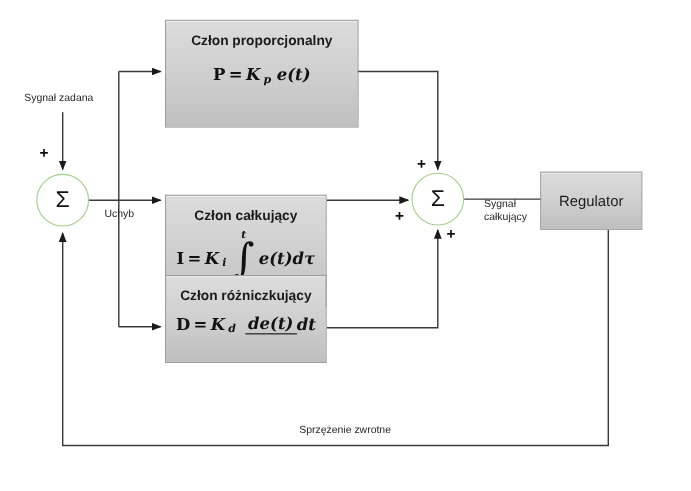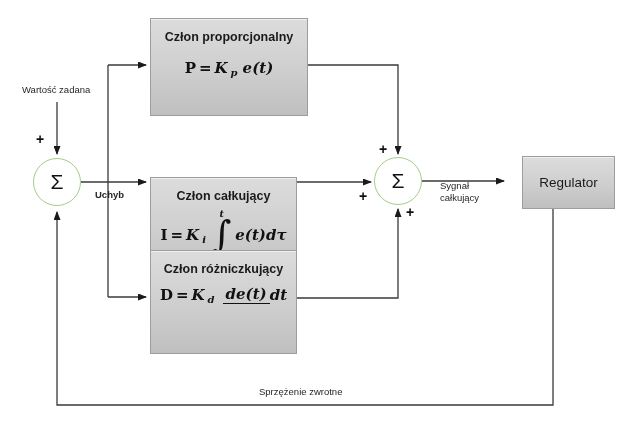--- a/index.html
+++ b/index.html
@@ -78,21 +78,21 @@
   </div>
   <div class="sum" style="left:374px;top:157px;">
     <span>Σ</span>
   </div>
 
   <span class="plus" style="left:36px;top:132px;">+</span>
   <span class="plus" style="left:379px;top:142px;">+</span>
   <span class="plus" style="left:359px;top:189px;">+</span>
   <span class="plus" style="left:406px;top:205px;">+</span>
 
-  <div class="block" style="left:150px;top:18px;width:158px;height:98px;">
+  <div class="block" style="left:150px;top:18px;width:176px;height:98px;">
     <div class="block-title">Człon proporcjonalny</div>
     <div class="formula p-formula">
       <span>P</span>
       <span>=</span>
       <span class="it">K</span>
         <span class="sub">p</span>
       <span class="it">e(t)</span>
     </div>
   </div>
 
@@ -105,39 +105,39 @@
         <span class="sub">i</span>
       <span class="int-col">
         <span class="int-limit it">t</span>
         <span class="int-sign">∫</span>
         <span class="int-limit">0</span>
       </span>
       <span class="it">e(t)dτ</span>
     </div>
   </div>
 
-  <div class="block" style="left:150px;top:250px;width:147px;height:104px;">
+  <div class="block" style="left:150px;top:250px;width:147px;height:80px;">
     <div class="block-title">Człon różniczkujący</div>
     <div class="formula d-formula">
       <span>D</span>
       <span>=</span>
       <span class="it">K</span>
         <span class="sub">d</span>
       <span class="frac">
         <span class="frac-num it">de(t)</span>
         <span class="frac-den it">dt</span>
       </span>
     </div>
   </div>
 
-  <div class="block regulator" style="left:522px;top:156px;width:93px;height:53px;">
+  <div class="block regulator" style="left:491px;top:156px;width:93px;height:53px;">
     <div class="regulator-title">Regulator</div>
   </div>
 
-  <div class="lbl" style="left:22px;top:84px;">Wartość zadana</div>
-  <div class="lbl" style="left:95px;top:189px;font-weight:bold;">Uchyb</div>
+  <div class="lbl" style="left:22px;top:84px;">Sygnał zadana</div>
+  <div class="lbl" style="left:95px;top:189px;">Uchyb</div>
   <div class="lbl" style="left:440px;top:180px;">
     <div>Sygnał</div>
     <div>całkujący</div>
   </div>
-  <div class="lbl" style="left:259px;top:386px;">Sprzężenie zwrotne</div>
+  <div class="lbl" style="left:272px;top:386px;">Sprzężenie zwrotne</div>
 
 </div>
 
 </body></html>

